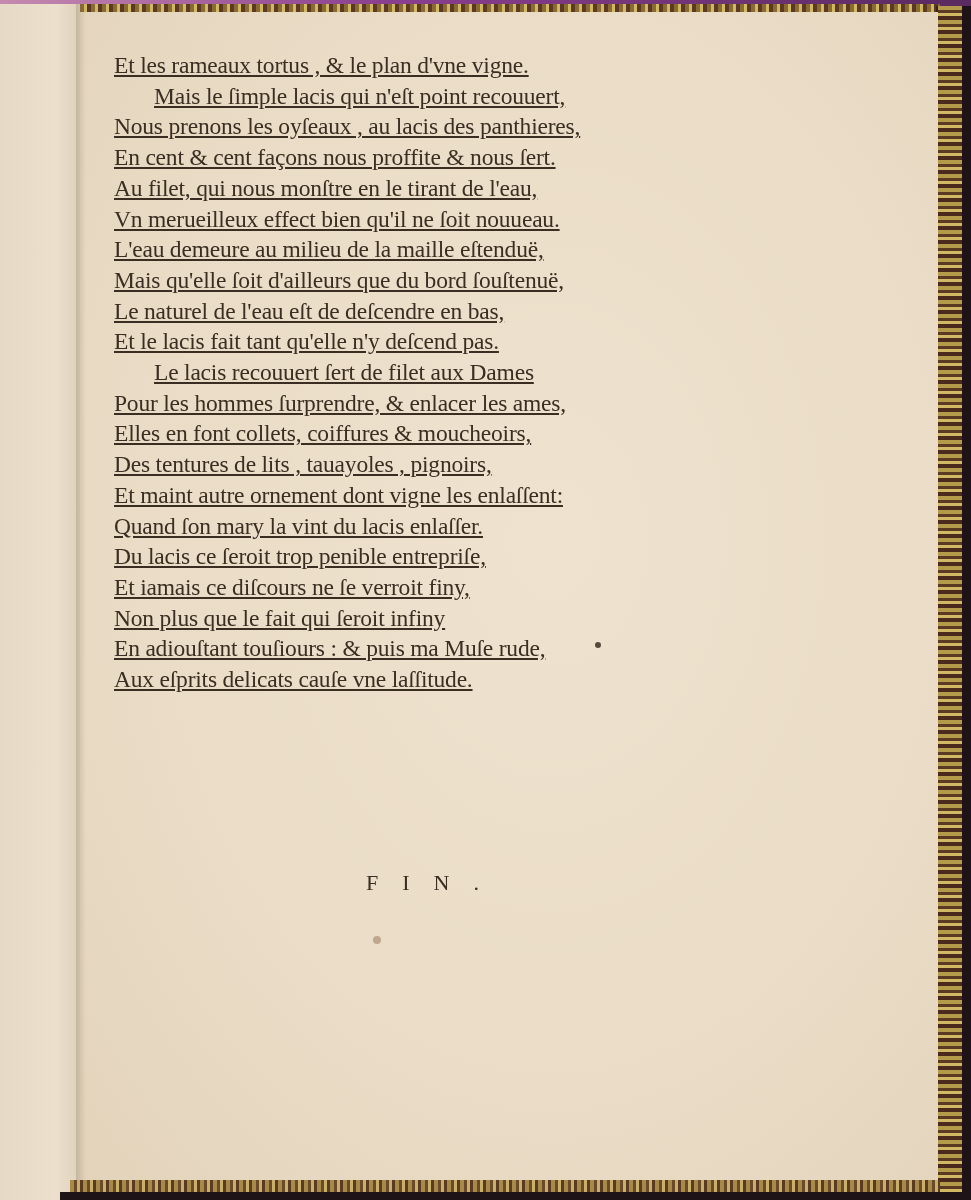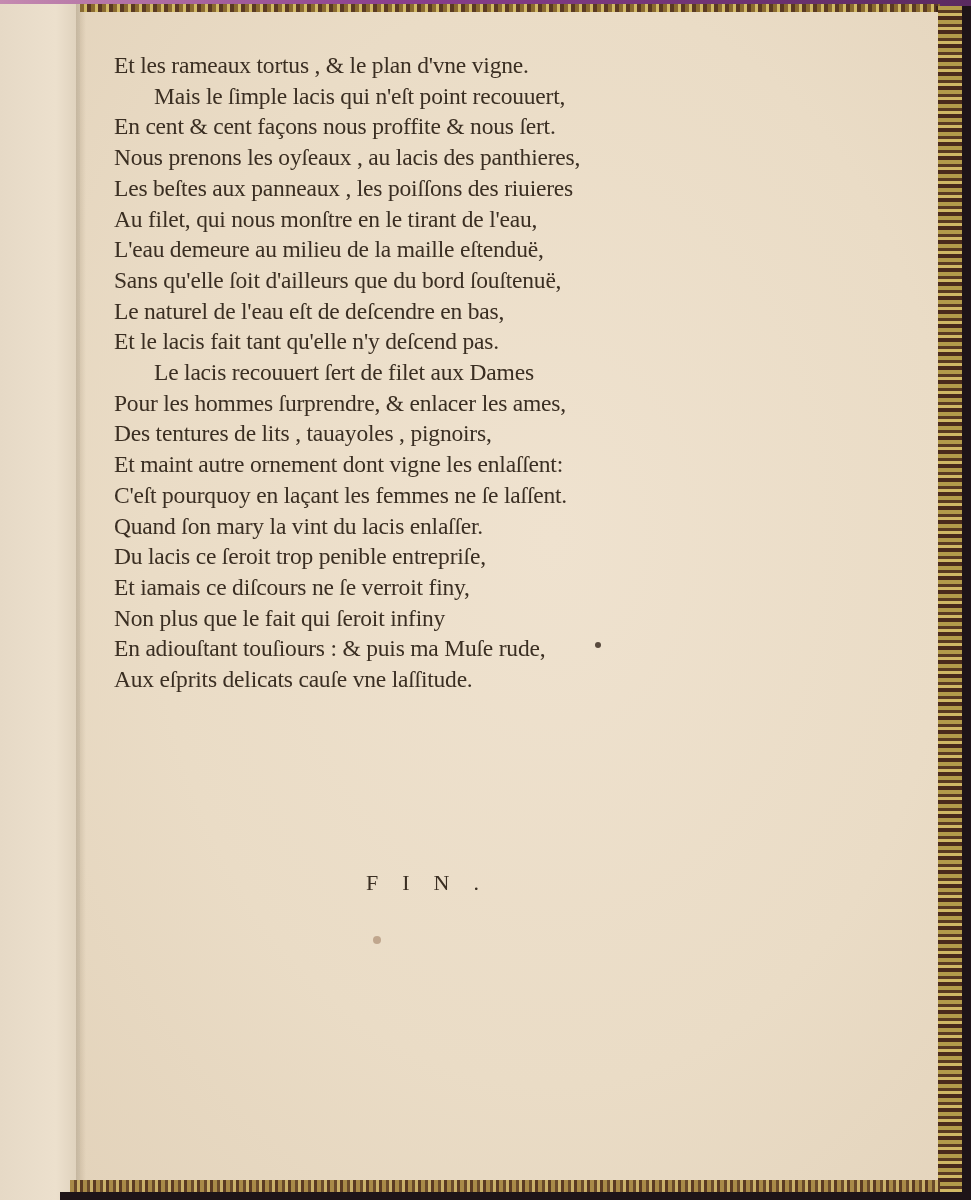--- a/index.html
+++ b/index.html
@@ -47,20 +47,21 @@
     .page {
       position: absolute; left: 80px; top: 12px; width: 858px; height: 1170px;
       background: radial-gradient(ellipse at 55% 45%, #efe2cf 0%, #eadcc6 60%, #e3d3bb 100%);
     }
     .poem {
       position: absolute; left: 34px; top: 38px; width: 700px;
       color: #3a2e22;
       font-size: 23.5px;
       line-height: 30.7px;
       letter-spacing: -0.2px;
+      text-decoration: underline;
     }
     .line { white-space: nowrap; display: block; }
     .line.indent { padding-left: 40px; }
     .finis {
       position: absolute; left: 286px; top: 858px;
       color: #3a2e22; font-size: 22px; letter-spacing: 24px;
     }
     .blot {
       position: absolute; border-radius: 50%;
       background: rgba(140, 100, 70, 0.45);
@@ -72,33 +73,33 @@
 <div class="top-strip"></div>
 <div class="flyleaf"></div>
 <div class="binding-top"></div>
 <div class="binding-right"></div>
 <div class="binding-right-edge"></div>
 
 <div class="page">
   <div class="poem" id="poem">
     <span class="line">Et les rameaux tortus , &amp; le plan d'vne vigne.</span>
     <span class="line indent">Mais le ſimple lacis qui n'eſt point recouuert,</span>
+    <span class="line">Nous prenons les oyſeaux , au lacis des panthieres,</span>
     <span class="line">En cent &amp; cent façons nous proffite &amp; nous ſert.</span>
-    <span class="line">Nous prenons les oyſeaux , au lacis des panthieres,</span>
-    <span class="line">Les beſtes aux panneaux , les poiſſons des riuieres</span>
     <span class="line">Au filet, qui nous monſtre en le tirant de l'eau,</span>
+    <span class="line">Vn merueilleux effect bien qu'il ne ſoit nouueau.</span>
     <span class="line">L'eau demeure au milieu de la maille eſtenduë,</span>
-    <span class="line">Sans qu'elle ſoit d'ailleurs que du bord ſouſtenuë,</span>
+    <span class="line">Mais qu'elle ſoit d'ailleurs que du bord ſouſtenuë,</span>
     <span class="line">Le naturel de l'eau eſt de deſcendre en bas,</span>
     <span class="line">Et le lacis fait tant qu'elle n'y deſcend pas.</span>
     <span class="line indent">Le lacis recouuert ſert de filet aux Dames</span>
     <span class="line">Pour les hommes ſurprendre, &amp; enlacer les ames,</span>
+    <span class="line">Elles en font collets, coiffures &amp; moucheoirs,</span>
     <span class="line">Des tentures de lits , tauayoles , pignoirs,</span>
     <span class="line">Et maint autre ornement dont vigne les enlaſſent:</span>
-    <span class="line">C'eſt pourquoy en laçant les femmes ne ſe laſſent.</span>
     <span class="line">Quand ſon mary la vint du lacis enlaſſer.</span>
     <span class="line">Du lacis ce ſeroit trop penible entrepriſe,</span>
     <span class="line">Et iamais ce diſcours ne ſe verroit finy,</span>
     <span class="line">Non plus que le fait qui ſeroit infiny</span>
     <span class="line">En adiouſtant touſiours : &amp; puis ma Muſe rude,</span>
     <span class="line">Aux eſprits delicats cauſe vne laſſitude.</span>
   </div>
 
   <div class="finis">FIN.</div>
 

